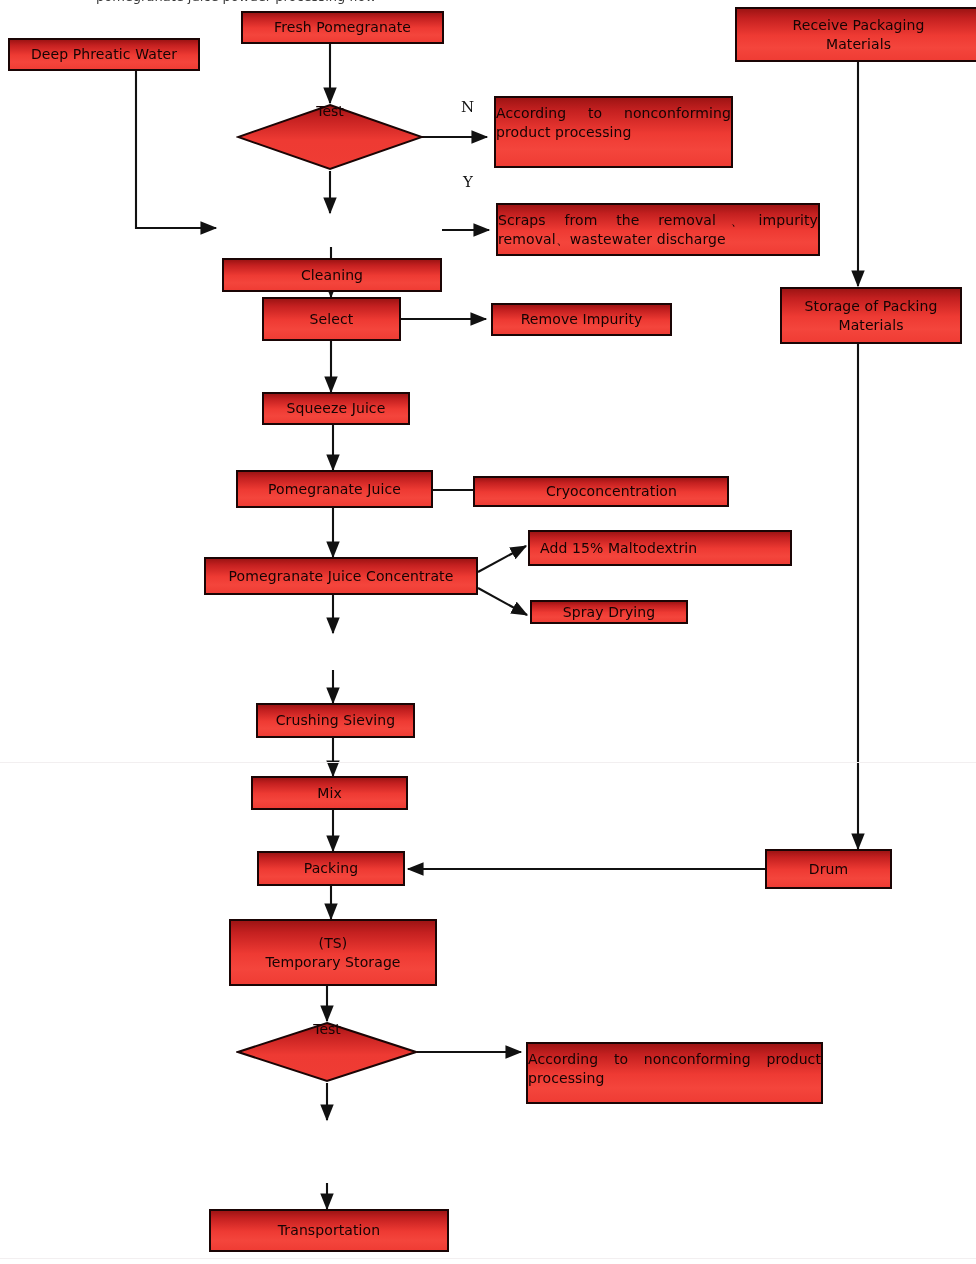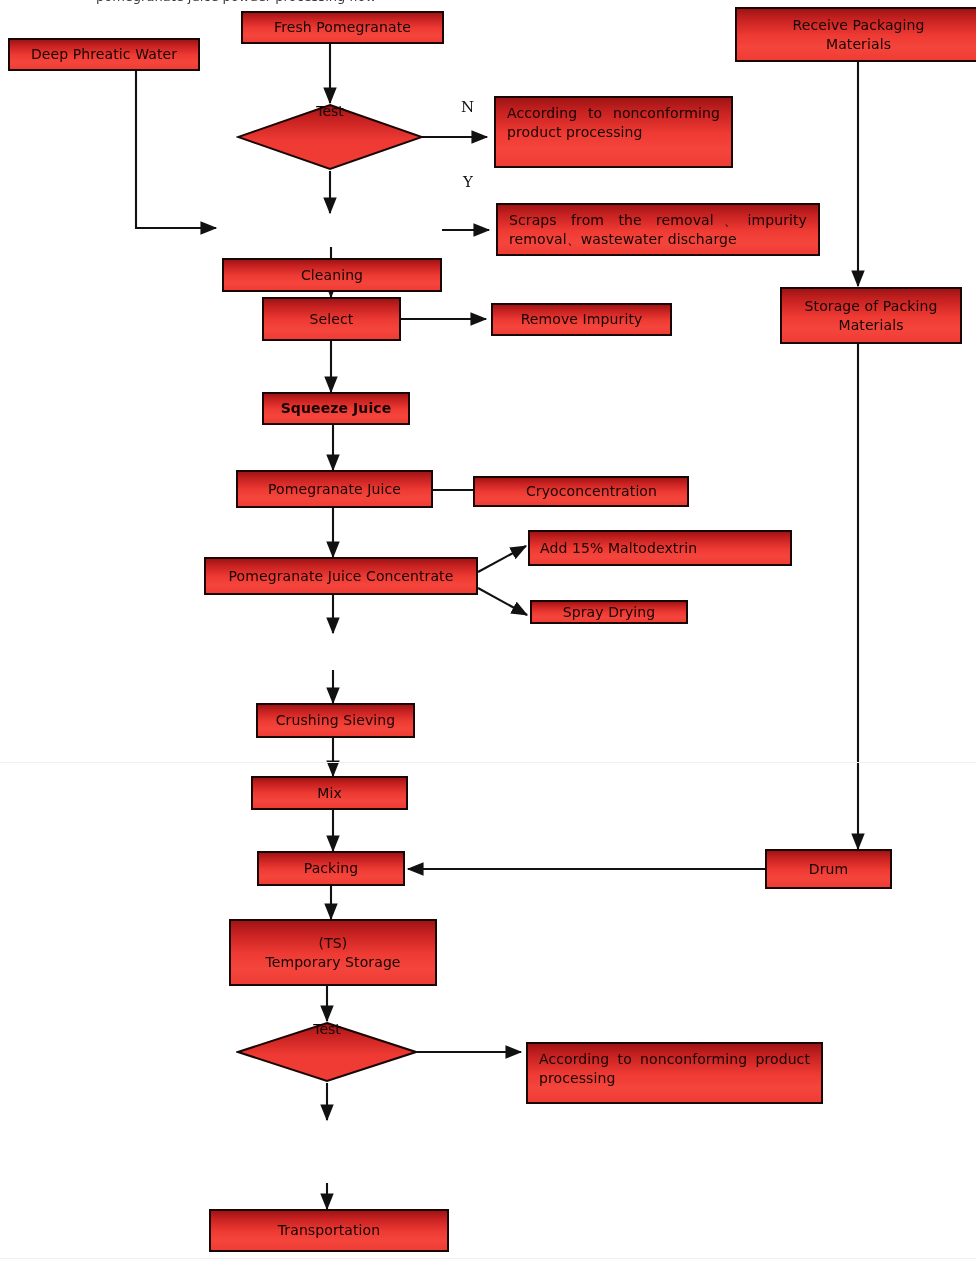--- a/index.html
+++ b/index.html
@@ -25,21 +25,21 @@
     justify-content:center;
     text-align:center;
     padding:2px 6px;
     letter-spacing:.1px;
     z-index:3;
   }
   .node.just{
     display:block;
     text-align:justify;
     text-align-last:left;
-    padding:6px 11px;
+    padding:6px 0;
   }
   .node.two{flex-direction:column;}
   .diamond{
     position:absolute;
     z-index:3;
     display:flex;
     align-items:flex-start;
     justify-content:center;
   }
   .diamond > svg{position:absolute;left:0;top:0;}
@@ -188,29 +188,29 @@
   </div>
 
   <div class="node" style="left:262px;top:297px;width:139px;height:44px;">
     <span>Select</span>
   </div>
 
   <div class="node" style="left:491px;top:303px;width:181px;height:33px;">
     <span>Remove Impurity</span>
   </div>
 
-  <div class="node" style="left:262px;top:392px;width:148px;height:33px;font-weight:bold;">
+  <div class="node" style="left:262px;top:392px;width:148px;height:33px;">
     <span>Squeeze Juice</span>
   </div>
 
   <div class="node" style="left:236px;top:470px;width:197px;height:38px;">
     <span>Pomegranate Juice</span>
   </div>
 
-  <div class="node" style="left:473px;top:476px;width:216px;height:31px;padding-left:27px;">
+  <div class="node" style="left:473px;top:476px;width:256px;height:31px;padding-left:27px;">
     <span>Cryoconcentration</span>
   </div>
 
   <div class="node" style="left:204px;top:557px;width:274px;height:38px;">
     <span>Pomegranate Juice Concentrate</span>
   </div>
 
   <div class="node" style="left:528px;top:530px;width:264px;height:36px;justify-content:flex-start;padding-left:10px;">
     <span>Add 15% Maltodextrin</span>
   </div>

